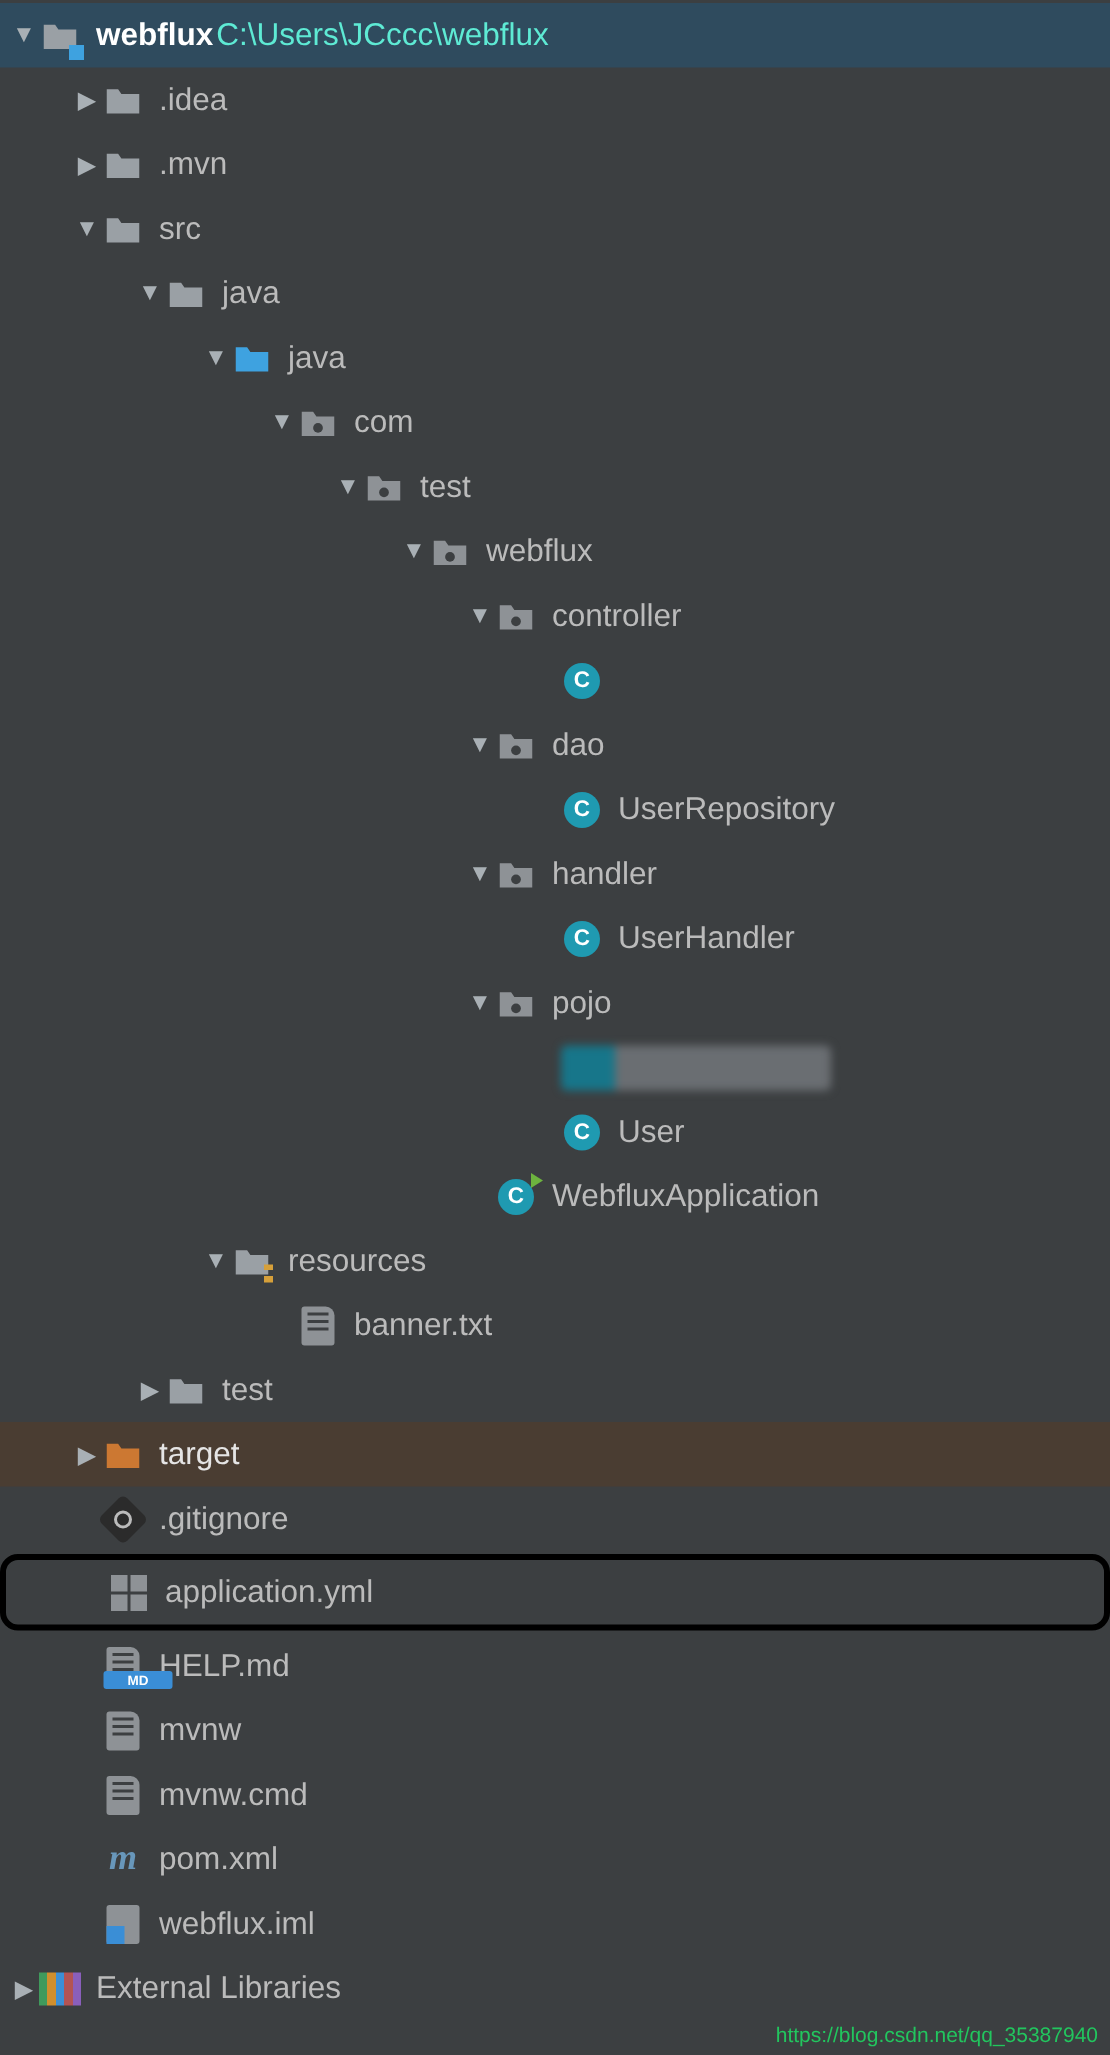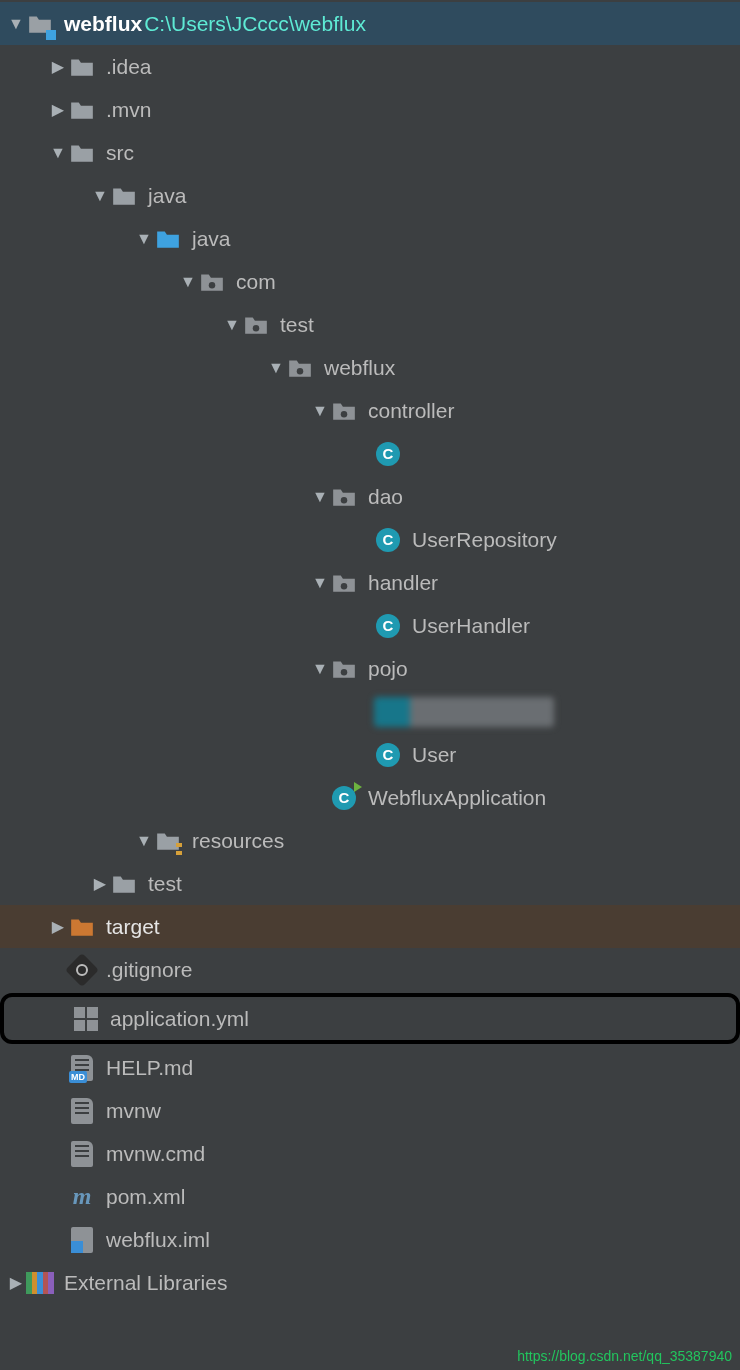--- a/index.html
+++ b/index.html
@@ -106,21 +106,21 @@
     content: "";
     position: absolute;
     top: 4px; left: 4px; right: 4px;
     height: 2px; background: #3c3f41;
     box-shadow: 0 5px 0 #3c3f41, 0 10px 0 #3c3f41;
   }
   .md-badge {
     position: absolute; bottom: -2px; left: -2px;
     background: #3a8ed6; color: #fff;
     font-size: 9px; font-weight: bold;
-    padding: 1px 2px; border-radius: 2px;
+    padding: 1px 16px; border-radius: 2px;
   }
   .m-icon {
     color: #6897bb; font-style: italic; font-weight: bold;
     font-size: 24px; font-family: serif;
   }
   .yml-icon {
     width: 24px; height: 24px;
     display: grid; grid-template-columns: 1fr 1fr; grid-template-rows: 1fr 1fr;
     gap: 2px;
   }
@@ -397,20 +397,28 @@
     <span class="indent i3"></span>
     <span class="arrow">▼</span>
     <span class="icon resources-folder">
       <svg viewBox="0 0 24 20">
           <path class="folder-gray" d="M2 3h7l2 3h11v12H2z"></path>
         </svg>
     </span>
     <span class="label">resources</span>
   </div>
 
+  <div class="row">
+    <span class="indent i4"></span>
+    <span class="arrow blank">▶</span>
+    <span class="icon">
+        <span class="file-icon"></span>
+      </span>
+    <span class="label">banner.txt</span>
+  </div>
 
   <div class="row">
     <span class="indent i2"></span>
     <span class="arrow">▶</span>
     <span class="icon">
       <svg viewBox="0 0 24 20">
           <path class="folder-gray" d="M2 3h7l2 3h11v12H2z"></path>
         </svg>
     </span>
     <span class="label">test</span>

